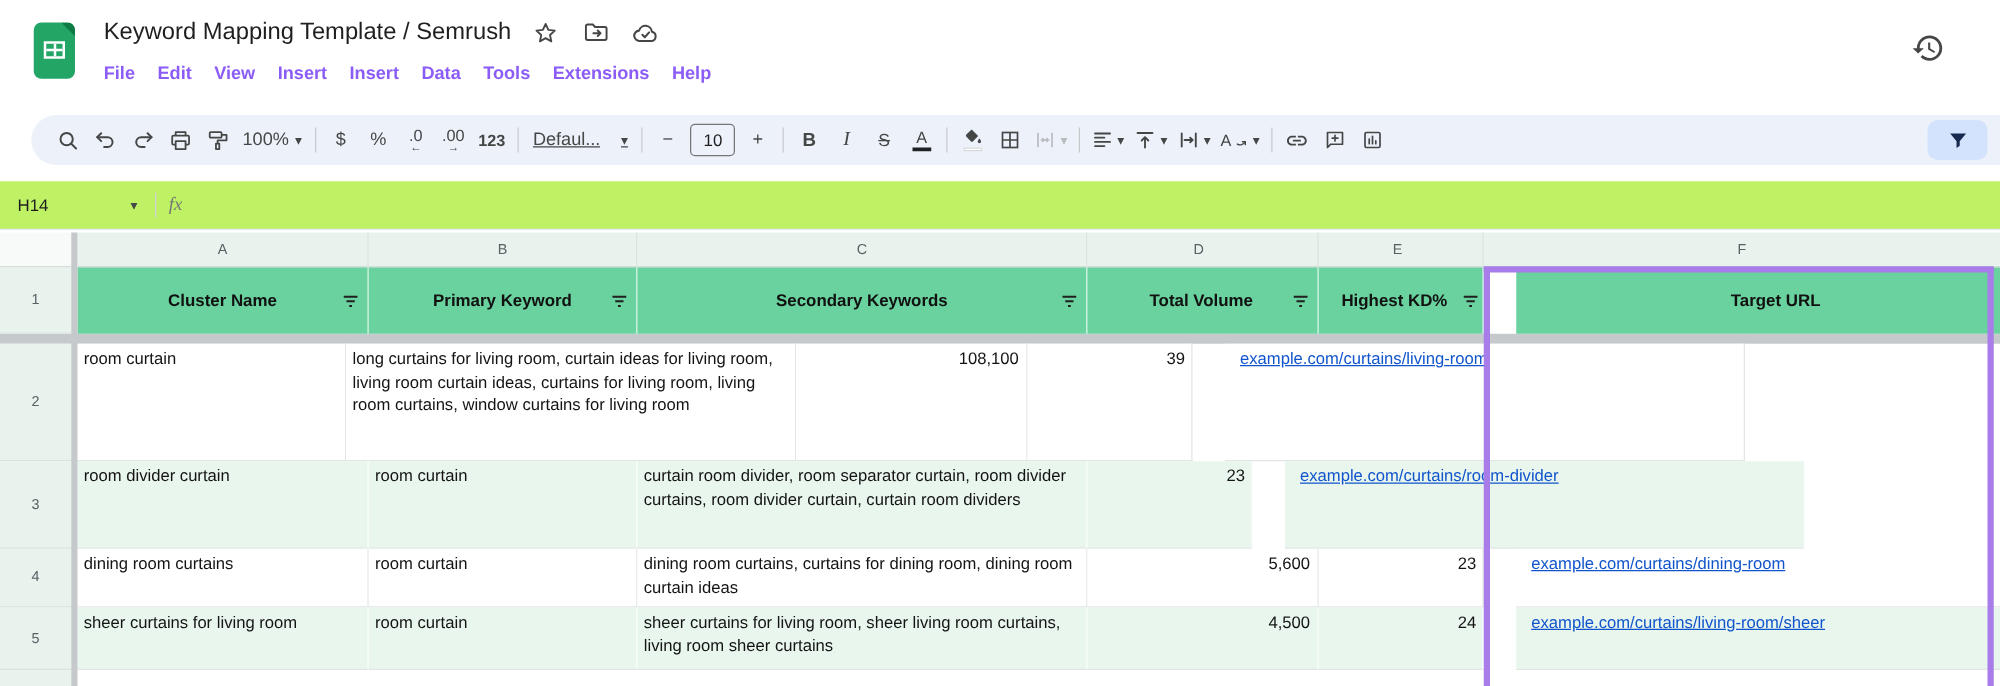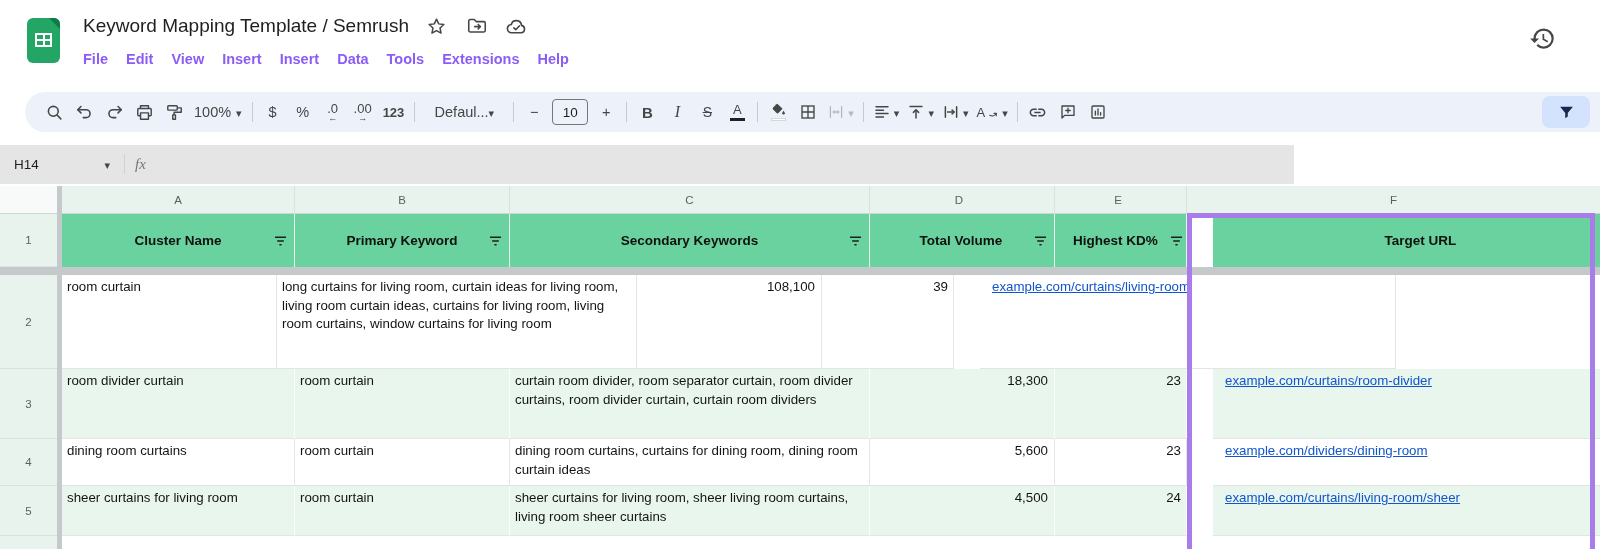--- a/index.html
+++ b/index.html
@@ -30,38 +30,38 @@
   .toolbar { position:absolute; left:25px; top:92px; width:1575px; height:40px;
     background:#edf2fa; border-radius:22px 0 0 22px; display:flex; align-items:center;
     padding:0 10px 0 14px; gap:0; }
   .tbtn { min-width:30px; height:30px; border-radius:4px; display:flex; align-items:center;
     justify-content:center; cursor:pointer; color:#444746; flex:0 0 auto; }
   .tbtn.texty { font-size:14.5px; font-weight:500; padding:0 5px; }
   .tsep { width:1px; height:20px; background:#c7cacd; margin:0 5px; flex:0 0 auto; }
   .caret::before { content:"▾"; font-size:11px; color:#444746; }
   .caret.dis::before { color:#b8bbbe; }
   .zoom-btn { gap:5px; padding:0 6px; }
-  .font-btn { width:88px; padding:0 6px; }
+  .font-btn { width:88px; justify-content:space-between; padding:0 6px;text-decoration:underline; }
   .font-name { font-size:14.5px; color:#444746; max-width:62px; overflow:hidden; white-space:nowrap; }
   .sizebox { width:36px; height:26px; border:1px solid #747775; border-radius:4px;
     display:flex; align-items:center; justify-content:center; font-size:13.5px; color:#1f1f1f;
     background:transparent; margin:0 3px; cursor:text; }
   .glyph-b { font-weight:700; font-size:15px; }
   .glyph-i { font-style:italic; font-family:"Liberation Serif", serif; font-size:16px; }
   .glyph-s { font-size:14px; text-decoration:line-through; }
   .stackbtn { display:flex; flex-direction:column; align-items:center; justify-content:center; line-height:1; }
   .stackbtn .main { font-size:13px; font-weight:500; }
   .stackbtn .bar { width:15px; height:3px; margin-top:2px; }
   .dec-arrow { font-size:9px; margin-top:-1px; }
   .withcaret { gap:3px; padding:0 4px; }
   .filter-active { margin-left:auto; width:48px; height:32px; background:#d3e3fd; border-radius:8px;
     display:flex; align-items:center; justify-content:center; cursor:pointer; flex:0 0 auto; }
 
   
-  .formulabar { position:absolute; left:0; top:145px; width:1294px; height:39px; background:#e5e5e5;
+  .formulabar { position:absolute; left:0; top:145px; width:1600px; height:39px; background:#bef264;
     border-bottom:1px solid #e3e6e8; display:flex; align-items:center; }
   .namebox { width:118px; display:flex; align-items:center; justify-content:space-between;
     padding:0 8px 0 14px; cursor:pointer; }
   .namebox .ref { font-size:13.5px; color:#1f1f1f; }
   .fsep { width:1px; height:20px; background:#d0d3d6; margin:0 10px 0 6px; }
   .fx { font-family:"Liberation Serif", serif; font-style:italic; font-size:15px; color:#747775; margin-right:14px; }
   .fx-input { flex:1; height:100%; }
 
   
   .grid { position:absolute; left:0; top:186px; width:1600px; height:363px; background:#fff; }
@@ -379,36 +379,35 @@
     <div class="cell wF">
       <span class="link">example.com/curtains/living-room</span>
     </div>
   </div>
 
   <div class="grow r3 band">
     <div class="rowhdr">3</div>
     <div class="cell wA">room divider curtain</div>
     <div class="cell wB">room curtain</div>
     <div class="cell wC">curtain room divider, room separator curtain, room divider curtains, room divider curtain, curtain room dividers</div>
-    <div class="cell wD">18,300</div>
     <div class="cell wE">23</div>
     <div class="cell wF">
       <span class="link">example.com/curtains/room-divider</span>
     </div>
   </div>
 
   <div class="grow r4">
     <div class="rowhdr">4</div>
     <div class="cell wA">dining room curtains</div>
     <div class="cell wB">room curtain</div>
     <div class="cell wC">dining room curtains, curtains for dining room, dining room curtain ideas</div>
     <div class="cell wD">5,600</div>
     <div class="cell wE">23</div>
     <div class="cell wF">
-      <span class="link">example.com/dividers/dining-room</span>
+      <span class="link">example.com/curtains/dining-room</span>
     </div>
   </div>
 
   <div class="grow r5 band">
     <div class="rowhdr">5</div>
     <div class="cell wA">sheer curtains for living room</div>
     <div class="cell wB">room curtain</div>
     <div class="cell wC">sheer curtains for living room, sheer living room curtains, living room sheer curtains</div>
     <div class="cell wD">4,500</div>
     <div class="cell wE">24</div>

